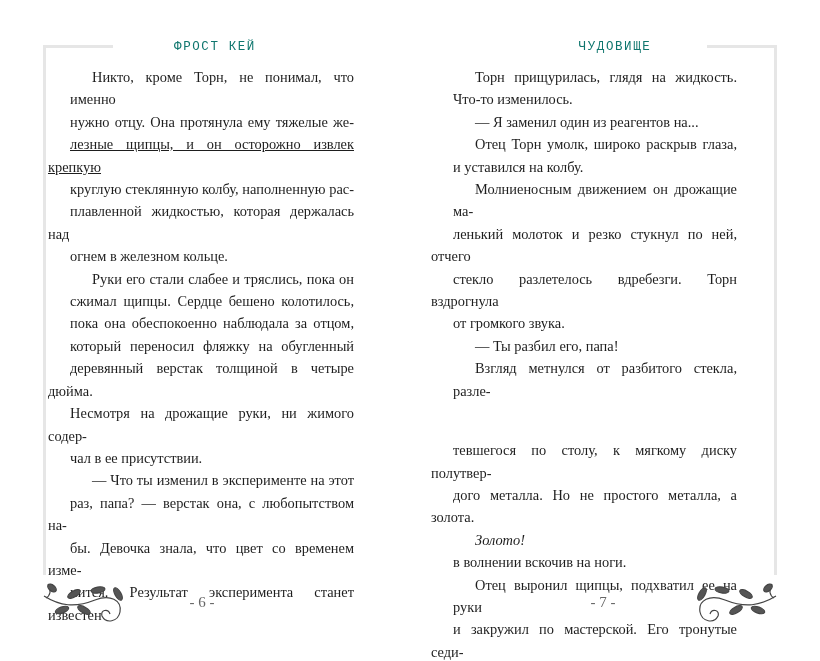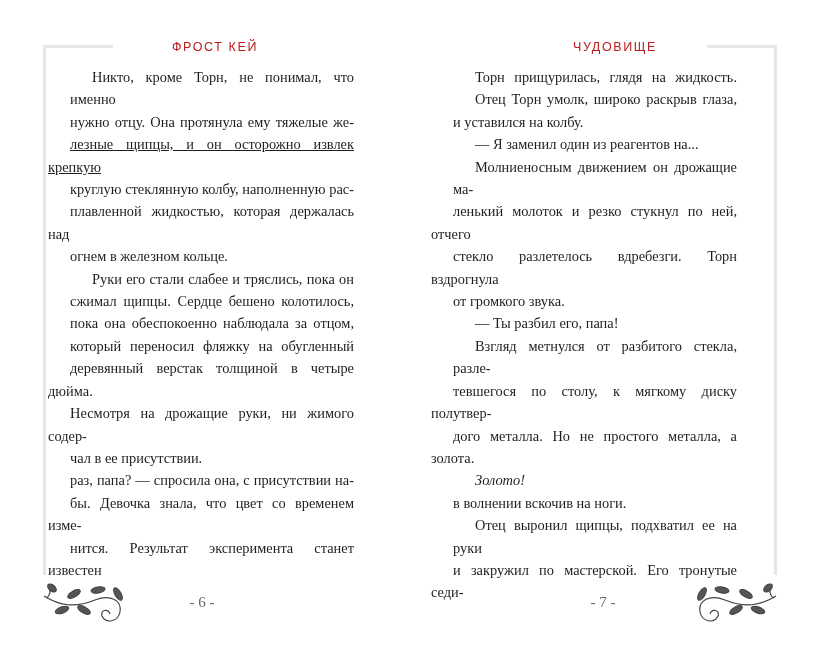--- a/index.html
+++ b/index.html
@@ -8,22 +8,22 @@
     font-family: "Liberation Serif", "DejaVu Serif", serif; color:#1e1e1e;
   }
   .page { position:absolute; top:0; height:661px; width:410px; }
   .page.left { left:0; }
   .page.right { left:410px; }
 
   .frame-v { position:absolute; background:#e6e6e6; width:3px; }
   .frame-h { position:absolute; background:#e6e6e6; height:3px; }
 
   .running-head {
-    position:absolute; top:40px; font-size:12.5px; letter-spacing:1.6px; color:#b91c1c;
-    font-family: Liberation Sans, sans-serif; text-align:center;
+    position:absolute; top:40px; font-size:12.5px; letter-spacing:1.6px; color:#0f766e;
+    font-family: Liberation Mono, monospace; text-align:center;
   }
   .left .running-head { left:160px; width:110px; }
   .right .running-head { left:150px; width:110px; }
 
   .text-block {
     position:absolute; top:66px; width:284px; font-size:14.4px; line-height:22.4px;
     text-align:justify; hyphens:manual;
   }
   .left .text-block { left:70px; }
   .right .text-block { left:43px; }
@@ -62,21 +62,22 @@
       <p>
         <span class="line">Руки его стали слабее и тряслись, пока он</span>
         <span class="line" style="margin-left: -22px;">сжимал щипцы. Сердце бешено колотилось,</span>
         <span class="line" style="margin-left: -22px;">пока она обеспокоенно наблюдала за отцом,</span>
         <span class="line" style="margin-left: -22px;">который переносил фляжку на обугленный</span>
         <span class="line" style="margin-left: -22px;">деревянный верстак толщиной в четыре дюйма.</span>
         <span class="line" style="margin-left: -22px;">Несмотря на дрожащие руки, ни жимого содер-</span>
         <span class="line last" style="margin-left: -22px;">чал в ее присутствии.</span>
       </p>
       <p>
-        <span class="line" style="margin-left: -22px;">раз, папа? — спросила она, с присутствии на-</span>
+        <span class="line">— Что ты изменил в эксперименте на этот</span>
+        <span class="line" style="margin-left: -22px;">раз, папа? — верстак она, с любопытством на-</span>
         <span class="line" style="margin-left: -22px;">бы. Девочка знала, что цвет со временем изме-</span>
         <span class="line" style="margin-left: -22px;">нится. Результат эксперимента станет известен</span>
       </p>
     </div>
   <div class="folio">- 6 -</div>
   <svg class="ornament" viewBox="0 0 90 60">
     <g fill="#555" stroke="#444" stroke-width="1.2">
       <path d="M4 16 C 20 26, 35 28, 55 20 C 70 14, 82 20, 80 32 C 78 42, 66 44, 62 36 C 60 30, 68 28, 70 34" fill="none"></path>
       <path d="M8 4 C 12 10, 10 16, 6 18" fill="none"></path>
       <ellipse cx="12" cy="8" rx="5" ry="3" transform="rotate(40 12 8)"></ellipse>
@@ -89,40 +90,41 @@
   </svg>
 </div>
 
 <div class="page right">
   <div class="frame-v" style="left:364px; top:45px; height:530px;"></div>
   <div class="frame-h" style="left:297px; top:45px; width:70px;"></div>
   <div class="running-head">ЧУДОВИЩЕ</div>
   <div class="text-block" id="right-text">
       <p>
         <span class="line">Торн прищурилась, глядя на жидкость.</span>
+        <span class="line last" style="margin-left: -22px;">Что-то изменилось.</span>
+      </p>
+      <p>
+        <span class="line last">— Я заменил один из реагентов на...</span>
       </p>
       <p>
         <span class="line">Отец Торн умолк, широко раскрыв глаза,</span>
         <span class="line last" style="margin-left: -22px;">и уставился на колбу.</span>
-      </p>
-      <p>
-        <span class="line last">— Я заменил один из реагентов на...</span>
       </p>
       <p>
         <span class="line">Молниеносным движением он дрожащие ма-</span>
         <span class="line" style="margin-left: -22px;">ленький молоток и резко стукнул по ней, отчего</span>
         <span class="line" style="margin-left: -22px;">стекло разлетелось вдребезги. Торн вздрогнула</span>
         <span class="line last" style="margin-left: -22px;">от громкого звука.</span>
       </p>
       <p>
         <span class="line last">— Ты разбил его, папа!</span>
       </p>
       <p>
         <span class="line">Взгляд метнулся от разбитого стекла, разле-</span>
-        <span class="line" style="margin-left: -22px;">тевшегося по столу, к мягкому диску полутвер-</span>
+        <span class="line" style="margin-left: -22px; margin-top: 37px;">тевшегося по столу, к мягкому диску полутвер-</span>
         <span class="line last" style="margin-left: -22px;">дого металла. Но не простого металла, а золота.</span>
       </p>
       <p style="font-style: italic;">
         <span class="line last">Золото!</span>
       </p>
       <p>
         <span class="line last" style="margin-left: -22px;">в волнении вскочив на ноги.</span>
       </p>
       <p>
         <span class="line">Отец выронил щипцы, подхватил ее на руки</span>

